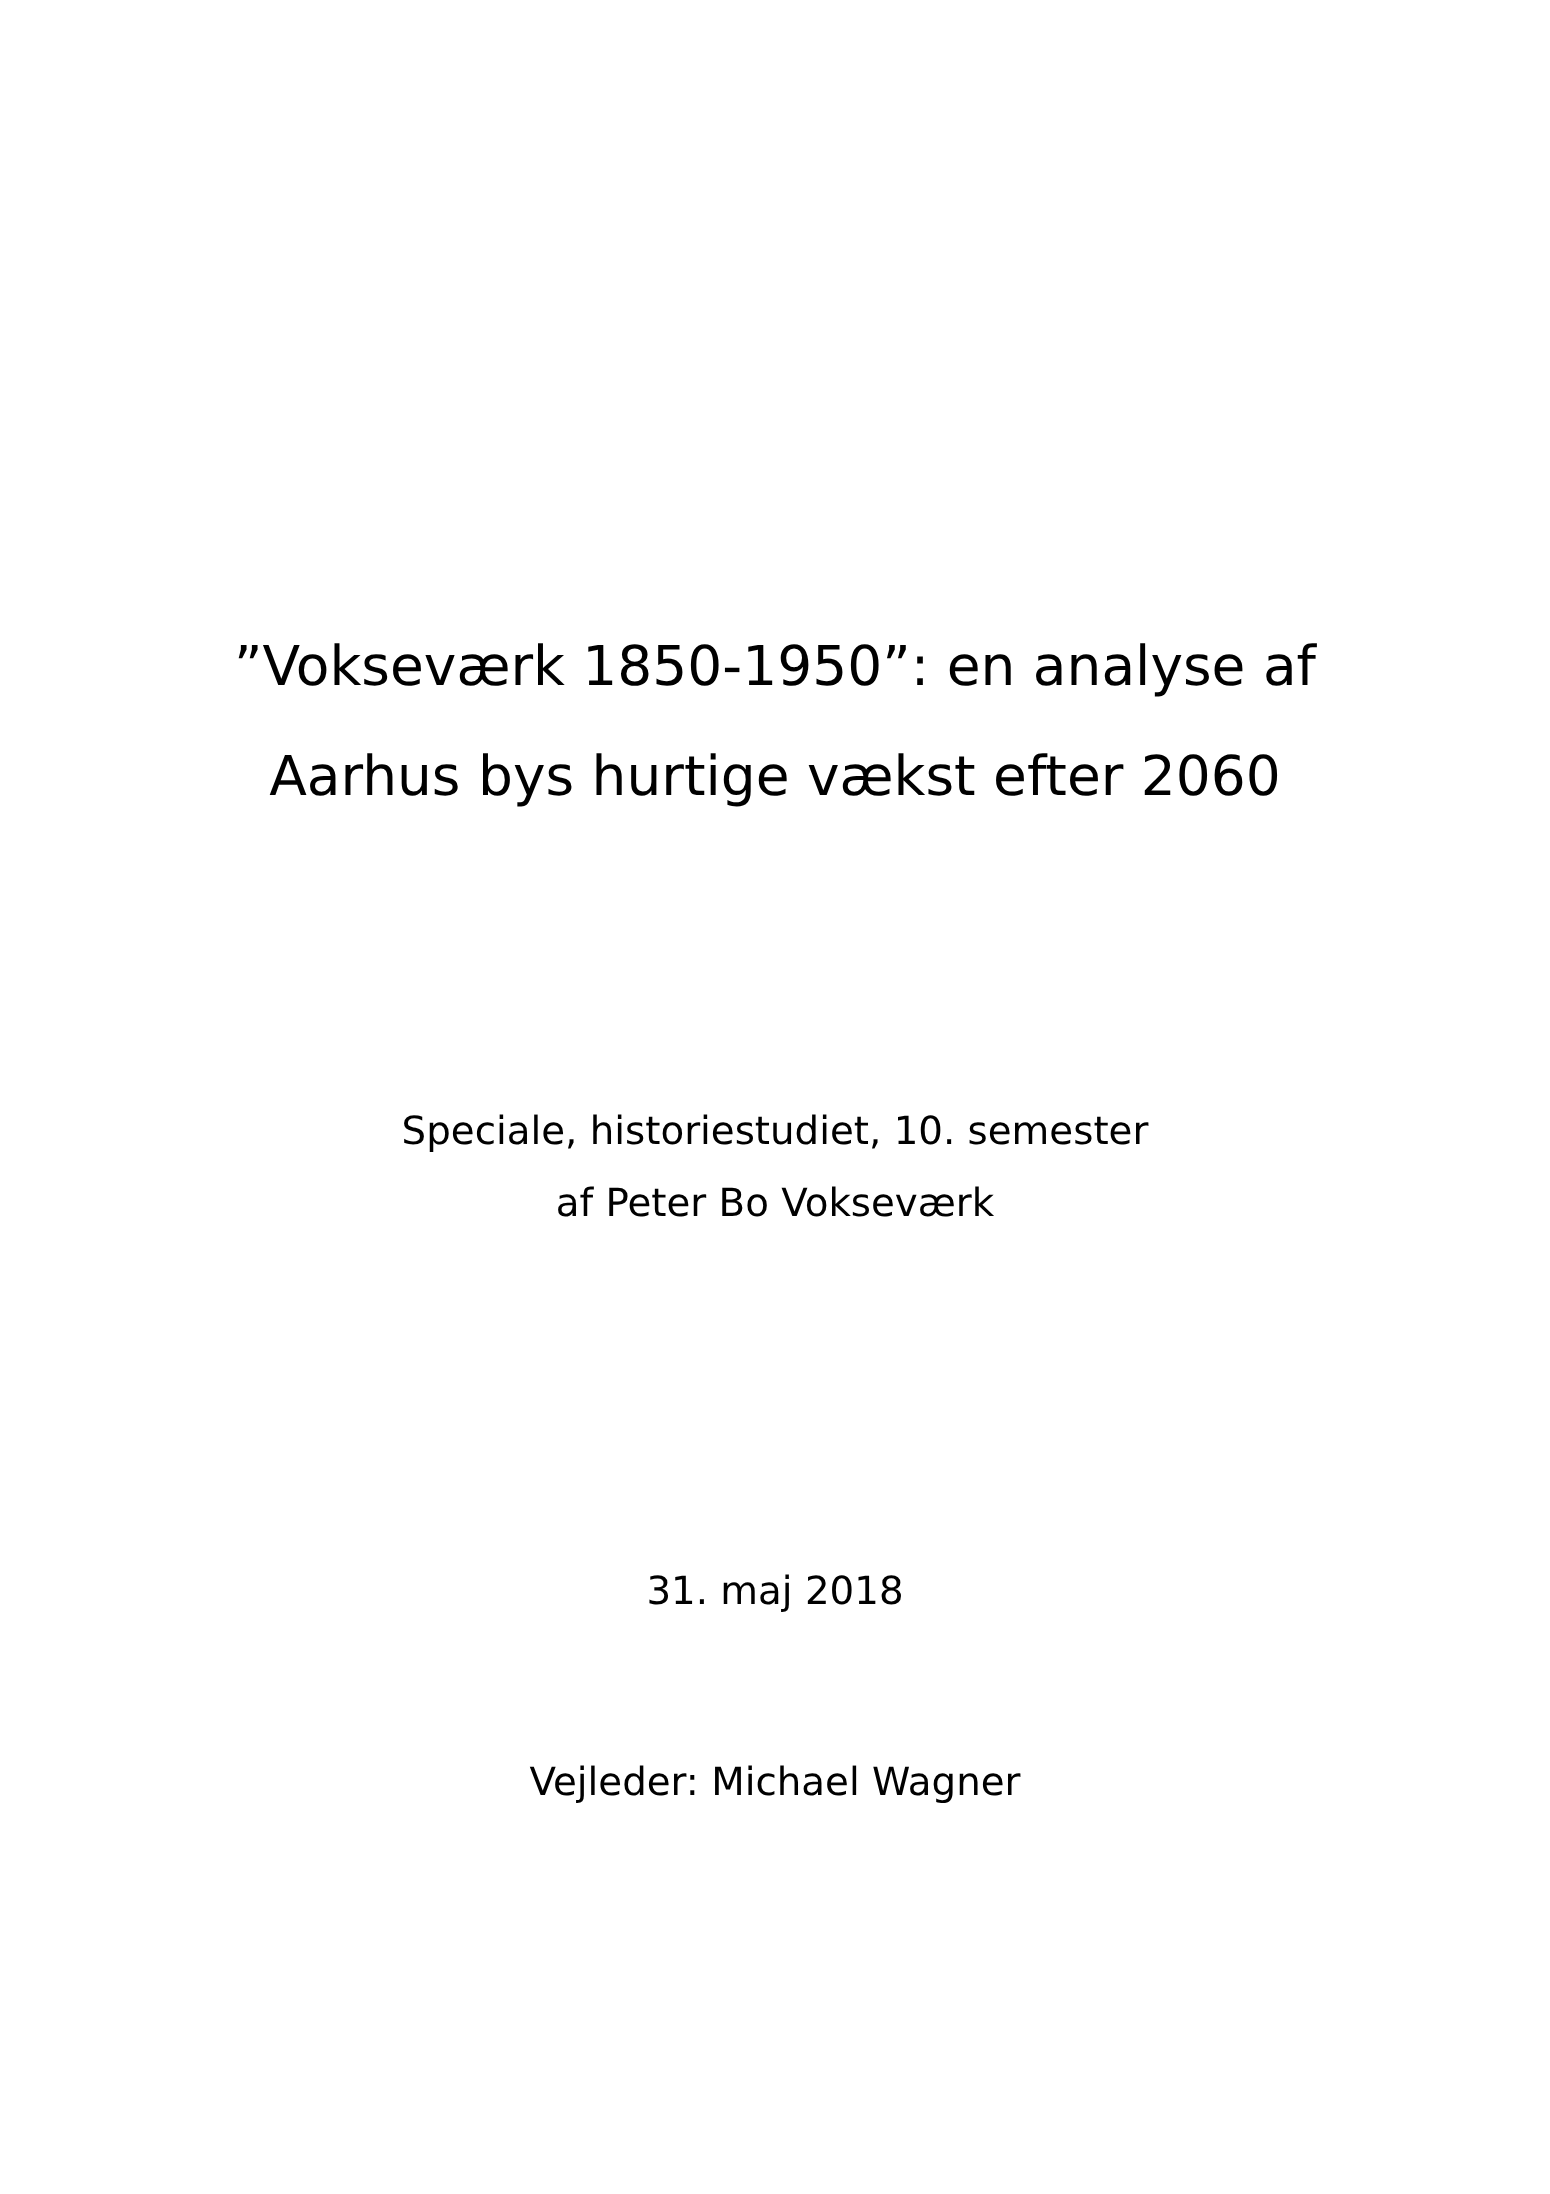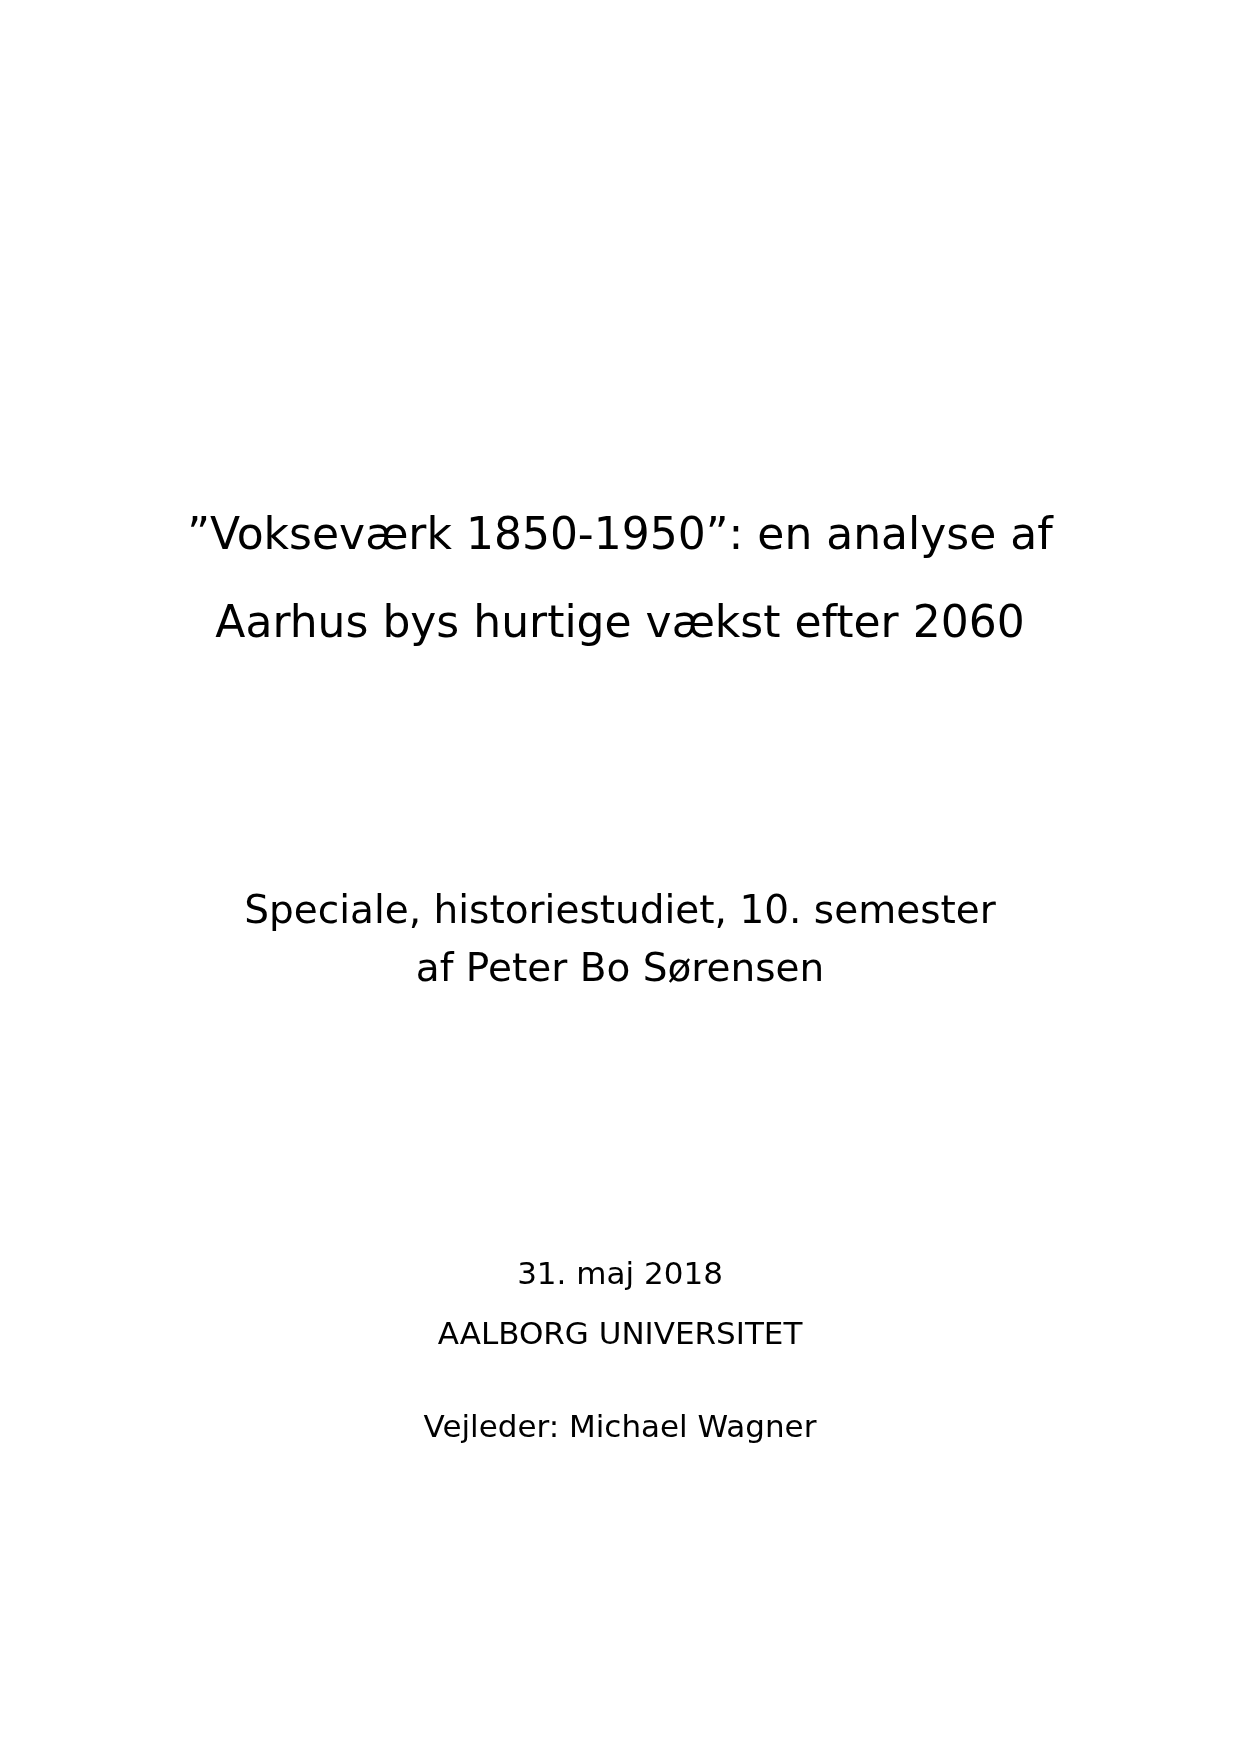--- a/index.html
+++ b/index.html
@@ -27,32 +27,31 @@
       left: 0;
       width: 1240px;
       text-align: center;
       white-space: nowrap;
     }
     .title {
       font-size: 44px;
       letter-spacing: 0px;
     }
     .subtitle {
-      font-size: 39px;
+      font-size: 31px;
     }
     .meta {
       font-size: 31px;
     }
   </style>
 </head>
 <body>
 
 <div class="page">
   <div class="line title" style="top:508px;">”Vokseværk 1850-1950”: en analyse af</div>
   <div class="line title" style="top:596px;">Aarhus bys hurtige vækst efter 2060</div>
 
   <div class="line subtitle" style="top:887px;">Speciale, historiestudiet, 10. semester</div>
-  <div class="line subtitle" style="top:945px;">af Peter Bo Sørensen</div>
+  <div class="line subtitle" style="top:945px;">af Peter Bo Vokseværk</div>
 
   <div class="line meta" style="top:1255px;">31. maj 2018</div>
-  <div class="line meta" style="top:1315px;">AALBORG UNIVERSITET</div>
   <div class="line meta" style="top:1375px;margin-top:33px;">Vejleder: Michael Wagner</div>
 </div>
 
 </body></html>

